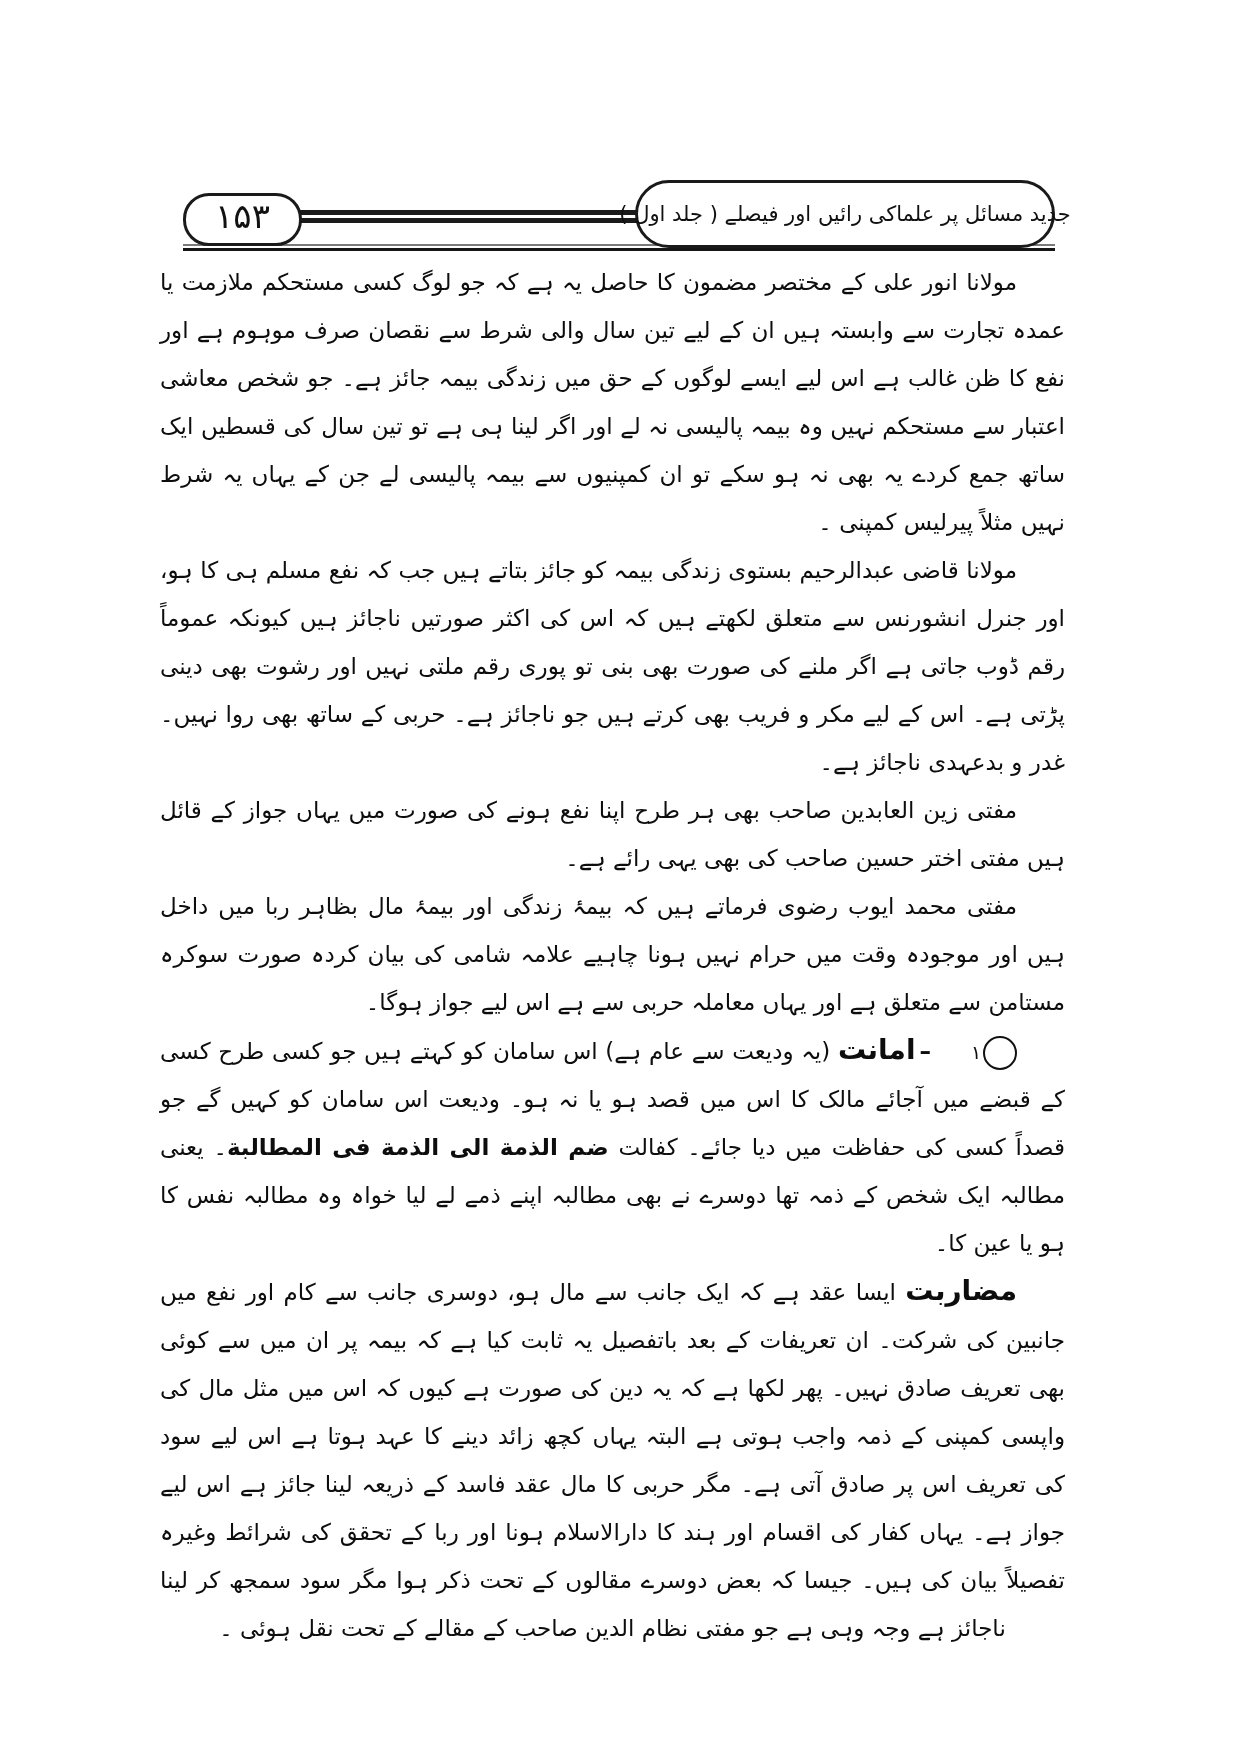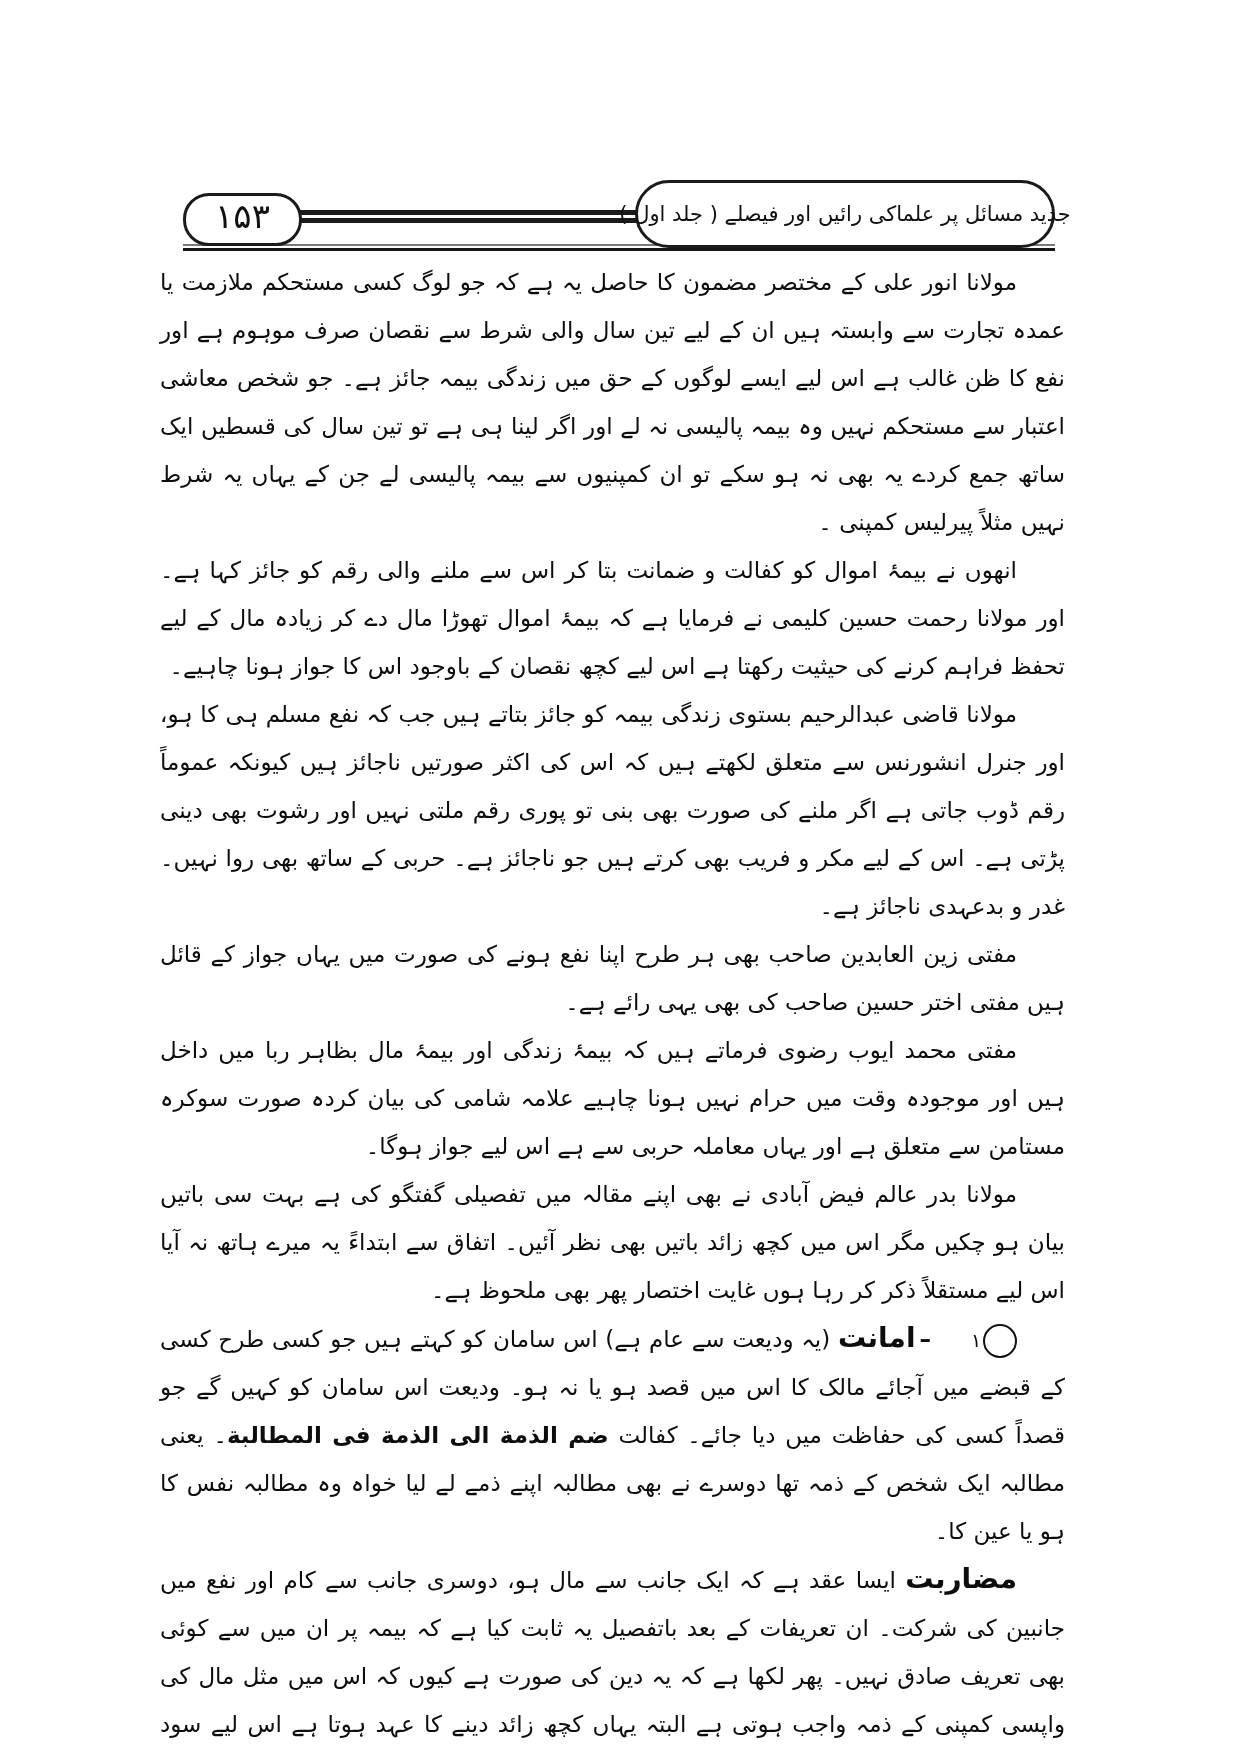--- a/index.html
+++ b/index.html
@@ -95,25 +95,23 @@
     <div class="page-number-badge">
       <span>۱۵۳</span>
     </div>
     <div class="book-title-badge">
       <span>جدید مسائل پر علماکی رائیں اور فیصلے ( جلد اول )</span>
     </div>
   </div>
 
   <div class="page-body">
     <p>مولانا انور علی کے مختصر مضمون کا حاصل یہ ہے کہ جو لوگ کسی مستحکم ملازمت یا عمدہ تجارت سے وابستہ ہیں ان کے لیے تین سال والی شرط سے نقصان صرف موہوم ہے اور نفع کا ظن غالب ہے اس لیے ایسے لوگوں کے حق میں زندگی بیمہ جائز ہے۔ جو شخص معاشی اعتبار سے مستحکم نہیں وہ بیمہ پالیسی نہ لے اور اگر لینا ہی ہے تو تین سال کی قسطیں ایک ساتھ جمع کردے یہ بھی نہ ہو سکے تو ان کمپنیوں سے بیمہ پالیسی لے جن کے یہاں یہ شرط نہیں مثلاً پیرلیس کمپنی ۔</p>
-    <p>انھوں نے بیمۂ اموال کو کفالت و ضمانت بتا کر اس سے ملنے والی رقم کو جائز کہا ہے۔ اور مولانا رحمت حسین کلیمی نے فرمایا ہے کہ بیمۂ اموال تھوڑا مال دے کر زیادہ مال کے لیے تحفظ فراہم کرنے کی حیثیت رکھتا ہے اس لیے کچھ نقصان کے باوجود اس کا جواز ہونا چاہیے۔</p>
     <p>مولانا قاضی عبدالرحیم بستوی زندگی بیمہ کو جائز بتاتے ہیں جب کہ نفع مسلم ہی کا ہو، اور جنرل انشورنس سے متعلق لکھتے ہیں کہ اس کی اکثر صورتیں ناجائز ہیں کیونکہ عموماً رقم ڈوب جاتی ہے اگر ملنے کی صورت بھی بنی تو پوری رقم ملتی نہیں اور رشوت بھی دینی پڑتی ہے۔ اس کے لیے مکر و فریب بھی کرتے ہیں جو ناجائز ہے۔ حربی کے ساتھ بھی روا نہیں۔ غدر و بدعہدی ناجائز ہے۔</p>
     <p>مفتی زین العابدین صاحب بھی ہر طرح اپنا نفع ہونے کی صورت میں یہاں جواز کے قائل ہیں مفتی اختر حسین صاحب کی بھی یہی رائے ہے۔</p>
     <p>مفتی محمد ایوب رضوی فرماتے ہیں کہ بیمۂ زندگی اور بیمۂ مال بظاہر ربا میں داخل ہیں اور موجودہ وقت میں حرام نہیں ہونا چاہیے علامہ شامی کی بیان کردہ صورت سوکرہ مستامن سے متعلق ہے اور یہاں معاملہ حربی سے ہے اس لیے جواز ہوگا۔</p>
-    <p>مولانا بدر عالم فیض آبادی نے بھی اپنے مقالہ میں تفصیلی گفتگو کی ہے بہت سی باتیں بیان ہو چکیں مگر اس میں کچھ زائد باتیں بھی نظر آئیں۔ اتفاق سے ابتداءً یہ میرے ہاتھ نہ آیا اس لیے مستقلاً ذکر کر رہا ہوں غایت اختصار پھر بھی ملحوظ ہے۔</p>
 
     <p>
       <span class="item-number-circle">
         <span>۱</span>
       </span><span class="dash-sep">–</span><span class="lead-bold">امانت</span><span> (یہ ودیعت سے عام ہے) اس سامان کو کہتے ہیں جو کسی طرح کسی کے قبضے میں آجائے مالک کا اس میں قصد ہو یا نہ ہو۔ ودیعت اس سامان کو کہیں گے جو قصداً کسی کی حفاظت میں دیا جائے۔ کفالت </span><span class="arabic-phrase">ضم الذمة الی الذمة فی المطالبة</span><span>۔ یعنی مطالبہ ایک شخص کے ذمہ تھا دوسرے نے بھی مطالبہ اپنے ذمے لے لیا خواہ وہ مطالبہ نفس کا ہو یا عین کا۔</span>
     </p>
 
     <p class="centered-last">
       <span class="lead-bold">مضاربت</span><span> ایسا عقد ہے کہ ایک جانب سے مال ہو، دوسری جانب سے کام اور نفع میں جانبین کی شرکت۔ ان تعریفات کے بعد باتفصیل یہ ثابت کیا ہے کہ بیمہ پر ان میں سے کوئی بھی تعریف صادق نہیں۔ پھر لکھا ہے کہ یہ دین کی صورت ہے کیوں کہ اس میں مثل مال کی واپسی کمپنی کے ذمہ واجب ہوتی ہے البتہ یہاں کچھ زائد دینے کا عہد ہوتا ہے اس لیے سود کی تعریف اس پر صادق آتی ہے۔ مگر حربی کا مال عقد فاسد کے ذریعہ لینا جائز ہے اس لیے جواز ہے۔ یہاں کفار کی اقسام اور ہند کا دارالاسلام ہونا اور ربا کے تحقق کی شرائط وغیرہ تفصیلاً بیان کی ہیں۔ جیسا کہ بعض دوسرے مقالوں کے تحت ذکر ہوا مگر سود سمجھ کر لینا ناجائز ہے وجہ وہی ہے جو مفتی نظام الدین صاحب کے مقالے کے تحت نقل ہوئی ۔</span>
     </p>

